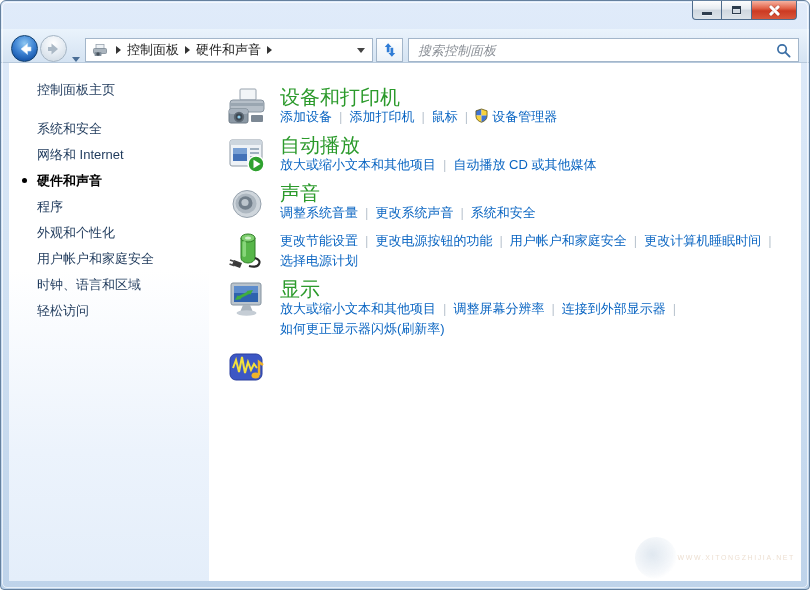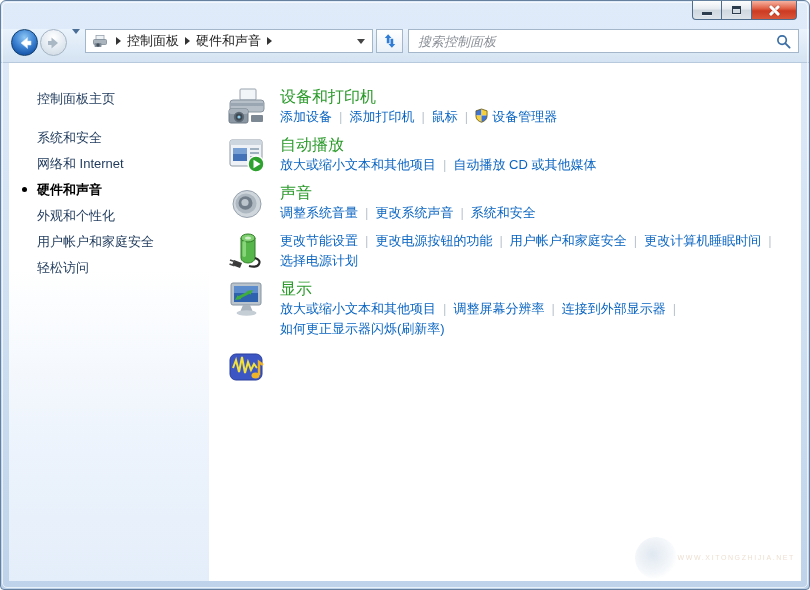--- a/index.html
+++ b/index.html
@@ -20,55 +20,55 @@
   .win-btn.close{width:46px;border-radius:0 0 4px 0;
     background:linear-gradient(180deg,#f6b2a0,#e2644a 40%,#cc3a22 55%,#d8573c)}
   .g-min{width:10px;height:3px;background:#2e3d4d;margin-top:7px;box-shadow:0 1px 0 rgba(255,255,255,.5)}
   .g-max{width:9px;height:8px;box-sizing:border-box;border:1px solid #2e3d4d;border-top-width:3px;box-shadow:0 1px 0 rgba(255,255,255,.4)}
   .g-close{position:relative;width:13px;height:13px}
   .g-close::before,.g-close::after{content:'';position:absolute;left:5px;top:0;width:3px;height:13px;background:#fff;border-radius:1px;box-shadow:0 0 1px #7a1a08}
   .g-close::before{transform:rotate(45deg)}
   .g-close::after{transform:rotate(-45deg)}
 
   
-  .navbar{height:34px;display:flex;align-items:flex-start;padding:0 10px;box-sizing:border-box;
+  .navbar{height:34px;display:flex;align-items:flex-end;padding:0 10px;box-sizing:border-box;
     background:linear-gradient(180deg,#eaf3fc,#dcp 60%,#d4e3f2);
     background:linear-gradient(180deg,#eaf3fc,#dde9f6 60%,#d4e3f2);
     border-bottom:1px solid #b7c9dc;position:relative;gap:1px}
   .nav-circle{width:27px;height:27px;border-radius:50%;display:flex;align-items:center;justify-content:center;box-sizing:border-box;flex:0 0 27px}
   .back{background:radial-gradient(circle at 50% 30%,#8cc6f2 0%,#3f84d4 45%,#1c5cb0 75%,#154a92);border:1px solid #12406e;cursor:pointer}
   .forward{background:radial-gradient(circle at 50% 30%,#ffffff,#e4ebf2 50%,#cbd6e0);border:1px solid #a5b5c4;margin-left:1px}
   .nav-dd{width:0;height:0;border-left:4px solid transparent;border-right:4px solid transparent;border-top:5px solid #4a6e96;margin:0 4px;cursor:pointer}
   .crumb{width:288px;height:24px;background:#fff;border:1px solid #a3b6ca;display:flex;align-items:center;padding:0 4px;box-sizing:border-box;font-size:13px;color:#1e1e1e;cursor:text}
   .crumb-icon{width:16px;height:16px;flex:0 0 16px;margin:0 2px}
   .crumb-sep{width:0;height:0;border-top:4px solid transparent;border-bottom:4px solid transparent;border-left:5px solid #333;margin:0 6px;flex:0 0 auto}
   .crumb-item{cursor:pointer;white-space:nowrap}
   .crumb-spacer{flex:1}
   .crumb-dd{width:0;height:0;border-left:4px solid transparent;border-right:4px solid transparent;border-top:5px solid #444;margin-right:3px;cursor:pointer}
   .refresh{width:27px;height:24px;box-sizing:border-box;border:1px solid #a3b6ca;background:linear-gradient(#ffffff,#eaf1f8);display:flex;align-items:center;justify-content:center;cursor:pointer;margin-left:2px;flex:0 0 27px}
   .search{flex:1;height:24px;box-sizing:border-box;border:1px solid #a3b6ca;background:#fff;display:flex;align-items:center;padding:4px 7px;margin-left:4px}
   .search input{flex:1;border:none;outline:none;font-size:13px;font-family:inherit;color:#222;background:transparent;min-width:0}
   .search input::placeholder{font-style:italic;color:#8a8f96}
 
   
   .content{position:absolute;left:8px;right:8px;top:62px;bottom:8px;background:#fff;display:flex;overflow:hidden;z-index:1}
-  .sidebar{width:200px;flex:0 0 200px;box-sizing:border-box;padding-top:27px;font-size:13px;
+  .sidebar{width:200px;flex:0 0 200px;box-sizing:border-box;padding-top:18px;font-size:13px;
     background:linear-gradient(180deg,#ffffff 0%,#ffffff 40%,#ecf3fc 75%,#e4eefa 100%)}
   .side-home{margin:0 0 17px 28px;color:var(--side);cursor:pointer}
   .side-item{padding:4px 0 4px 28px;color:var(--side);cursor:pointer;position:relative}
   .side-item.active{font-weight:bold;color:#000}
   .side-item.active::before{content:'';position:absolute;left:13px;top:10px;width:5px;height:5px;border-radius:50%;background:#000}
 
   .main{flex:1;padding:24px 0 0 18px;position:relative;box-sizing:border-box}
   .section{display:flex;margin-bottom:8px}
   .sec-icon{width:40px;height:40px;flex:0 0 40px;margin-right:13px;cursor:pointer}
   .sec-icon svg{width:40px;height:40px;display:block}
   .sec-body{min-width:0}
   .sec-title-row{line-height:20px;height:20px}
-  .sec-title{font-size:16px;color:var(--green);cursor:pointer}
+  .sec-title{font-size:20px;color:var(--green);cursor:pointer}
   .sec-title.highlighted{outline:2px solid var(--red);outline-offset:1px}
   .link-row{font-size:13px;line-height:20px;color:var(--blue);white-space:nowrap}
   .tlink{cursor:pointer}
   .sep{color:#bcc6d0;margin:0 7px}
   .shield{display:inline-block;width:13px;height:15px;vertical-align:-2px;margin-right:4px}
   .shield svg{width:13px;height:15px;display:block}
 
   
   .watermark{position:absolute;right:6px;bottom:2px;display:flex;align-items:center;opacity:.6;pointer-events:none}
   .wm-logo{width:42px;height:42px;border-radius:50%;margin-right:1px;
@@ -144,22 +144,24 @@
     </div>
   </div>
 
   <div class="content">
     <div class="sidebar">
       <div class="side-home">控制面板主页</div>
       <div id="side-items">
           <div class="side-item">系统和安全</div>
           <div class="side-item">网络和 Internet</div>
           <div class="side-item active">硬件和声音</div>
+          <div class="side-item">程序</div>
           <div class="side-item">外观和个性化</div>
           <div class="side-item">用户帐户和家庭安全</div>
+          <div class="side-item">时钟、语言和区域</div>
           <div class="side-item">轻松访问</div>
         </div>
     </div>
 
     <div class="main" id="main-sections">
         <div class="section">
           <div class="sec-icon">
             <svg viewBox="0 0 40 40">
               <rect x="13" y="2" width="16" height="11" rx="1" fill="#f2f5f7" stroke="#98a3ae"></rect>
               <rect x="3" y="13" width="34" height="12" rx="3" fill="#b6bfc8" stroke="#8794a0"></rect>

